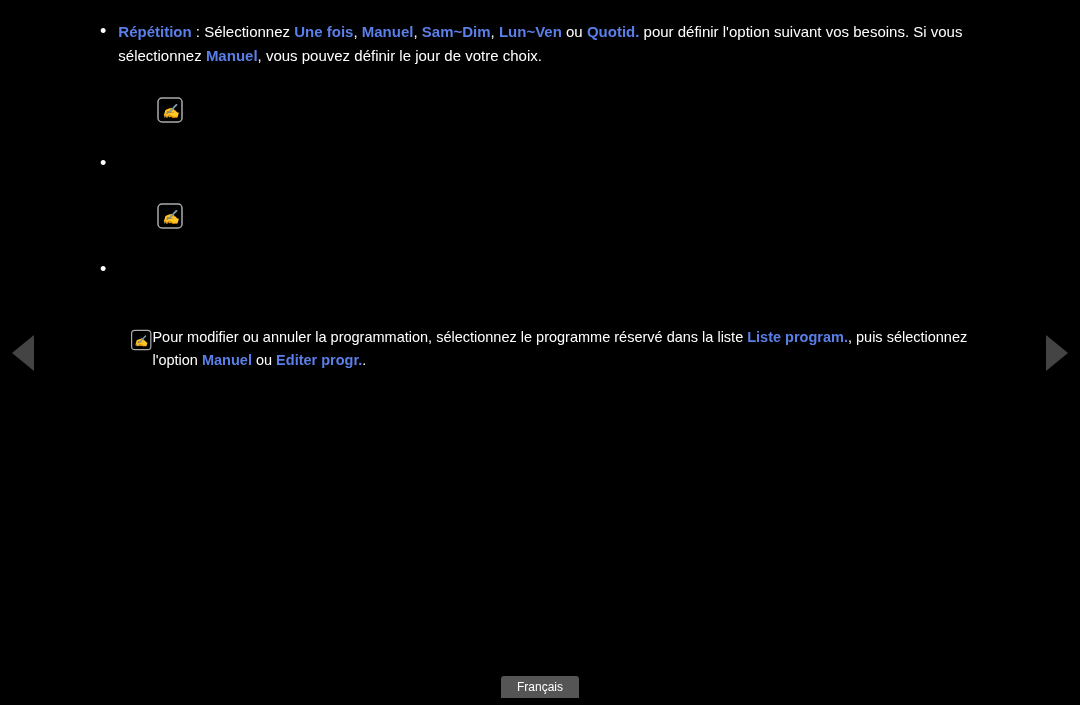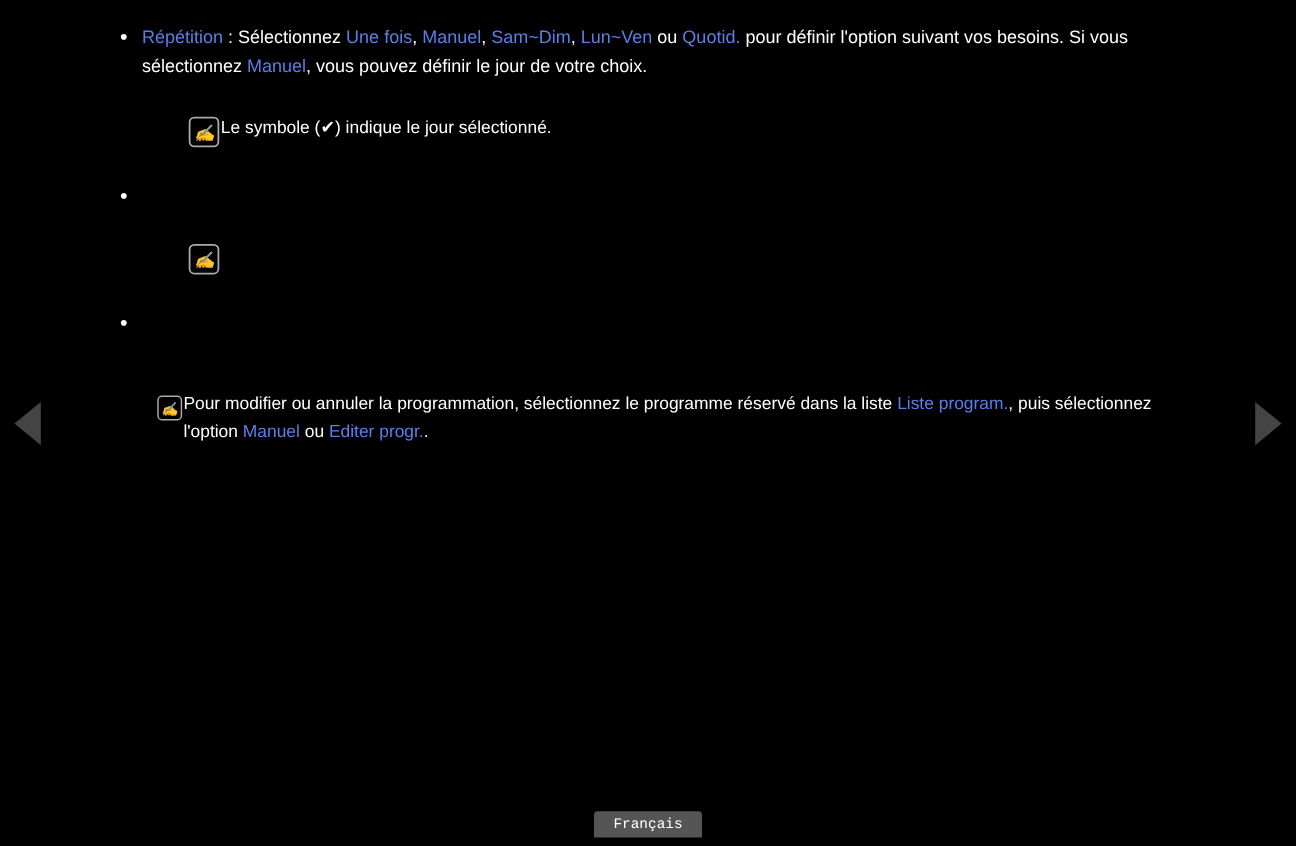--- a/index.html
+++ b/index.html
@@ -47,21 +47,21 @@
     }
 
     .text-block {
       line-height: 1.6;
       color: #ffffff;
       font-size: 15px;
     }
 
     .highlight-blue {
       color: #5b7fe8;
-      font-weight: normal;
+      font-weight: bold;
     }
 
     .note-block {
       display: flex;
       align-items: flex-start;
       margin-left: 30px;
       margin-bottom: 12px;
       margin-top: 4px;
     }
 
@@ -117,21 +117,20 @@
     
     .bottom-bar {
       position: absolute;
       bottom: 0;
       left: 0;
       right: 0;
       height: 36px;
       display: flex;
       align-items: center;
       justify-content: center;
-      font-family: Liberation Mono, monospace;
     }
 
     .lang-tab {
       background-color: #555555;
       color: #ffffff;
       font-size: 12px;
       padding: 4px 16px;
       border-radius: 3px 3px 0 0;
     }
 
@@ -171,21 +170,20 @@
       </div>
     </div>
   </div>
 
   <div class="indented-note">
     <div class="note-block">
       <svg class="note-svg" viewBox="0 0 28 28" xmlns="http://www.w3.org/2000/svg">
         <rect x="2" y="2" width="24" height="24" rx="4" ry="4" fill="none" stroke="#aaaaaa" stroke-width="1.5"></rect>
         <text x="6" y="20" font-size="14" fill="#aaaaaa" font-style="italic" font-family="serif">✍</text>
       </svg>
-      <span class="note-text">Le symbole (✔) indique le jour sélectionné.</span>
     </div>
   </div>
 
   <div class="bullet-point-row">
     <div class="bullet-section">
       <span class="bullet">•</span>
     </div>
   </div>
 
   <div class="indented-note">

